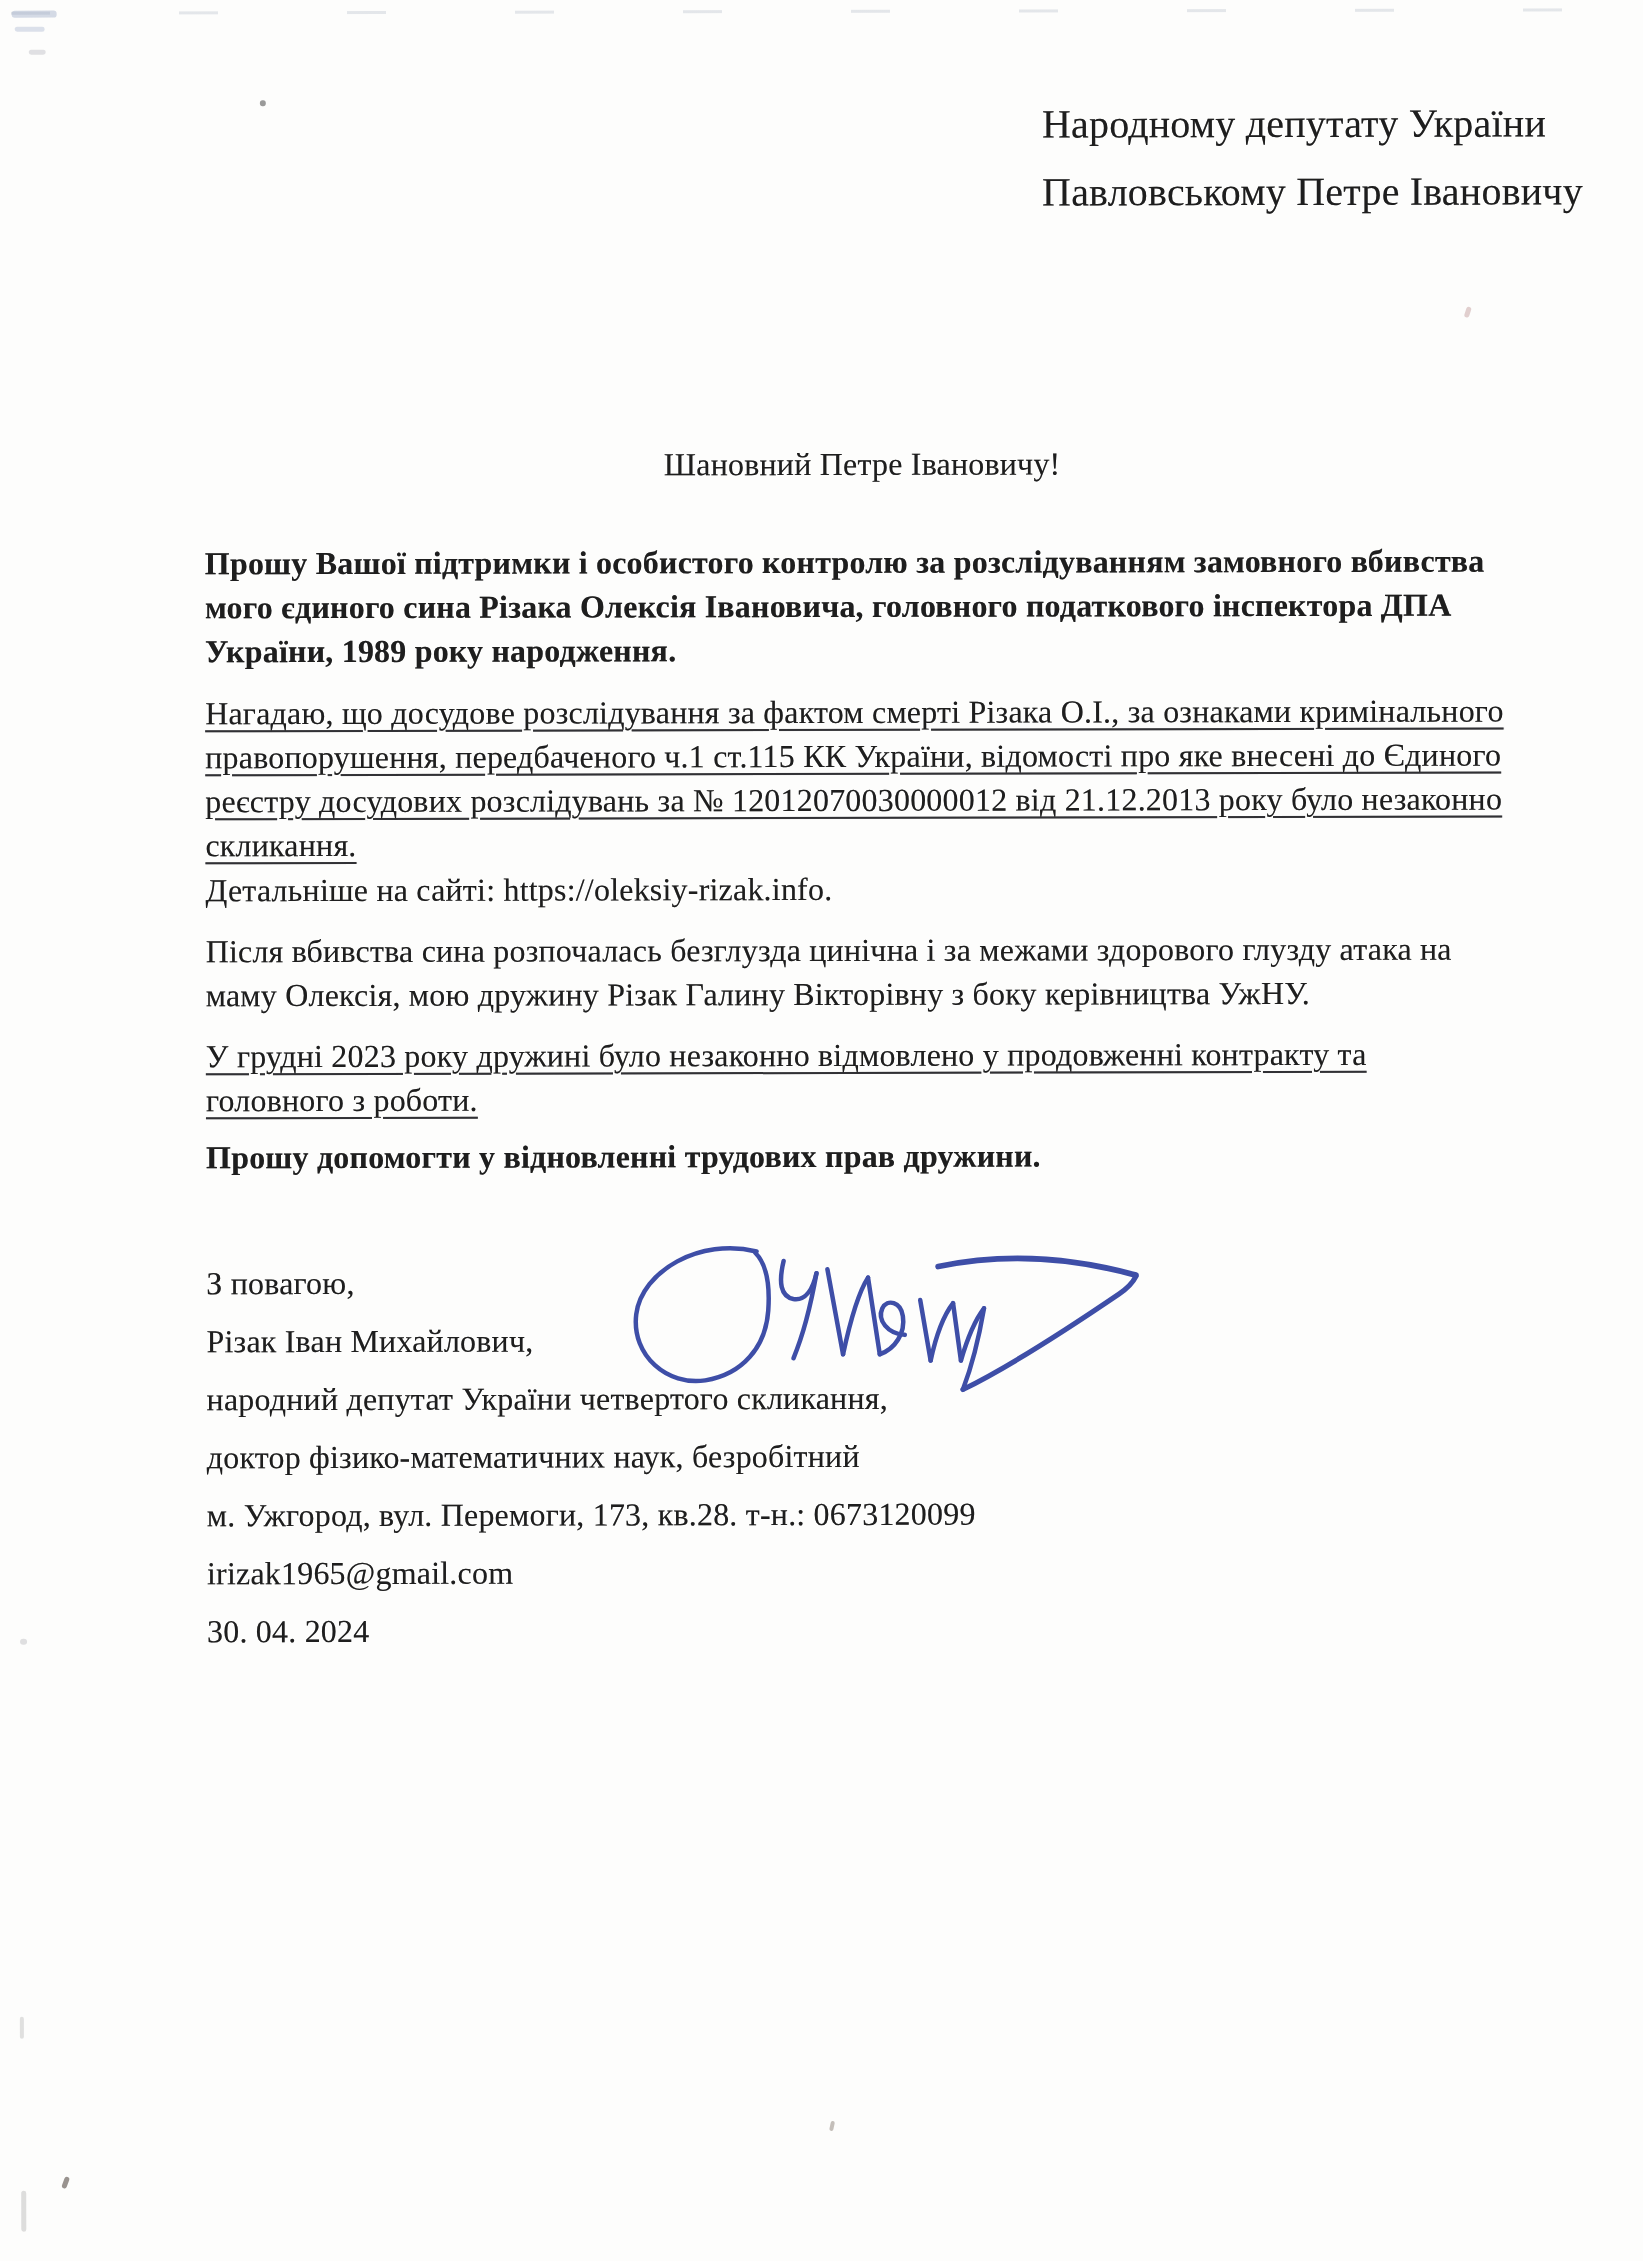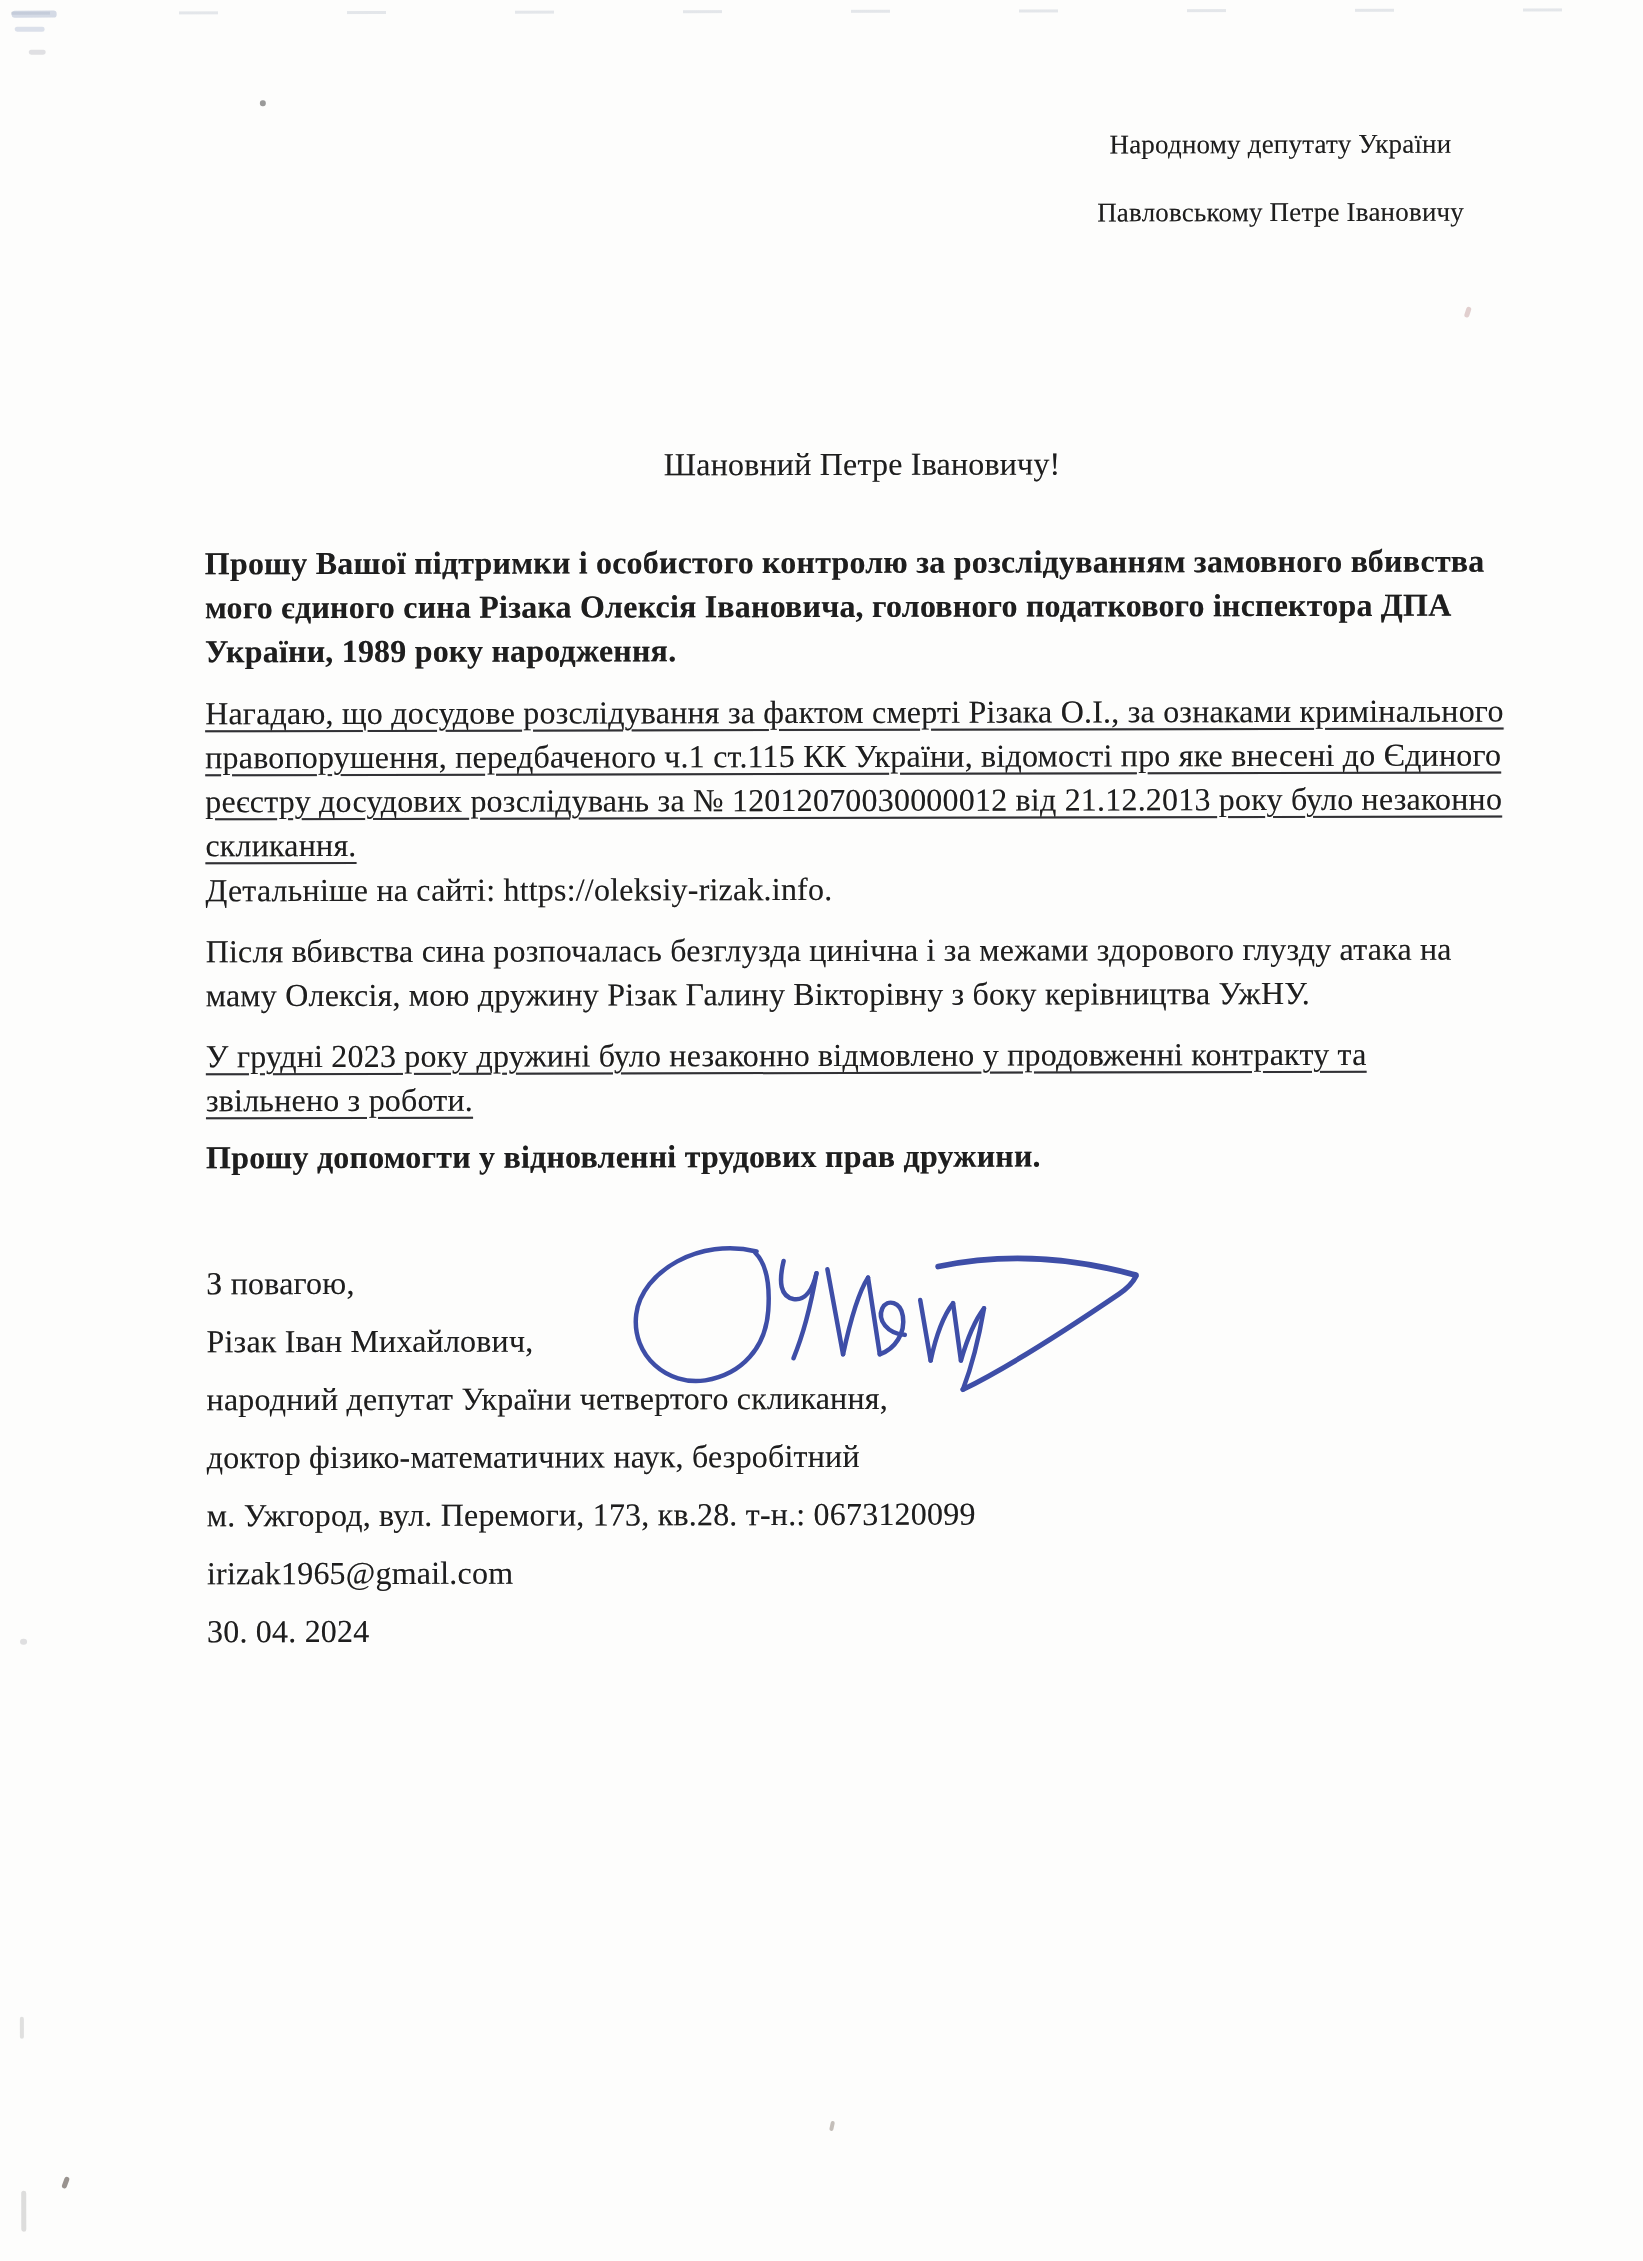--- a/index.html
+++ b/index.html
@@ -25,25 +25,25 @@
   .txt {
     text-shadow: 0 0 0.6px rgba(30,30,30,0.45);
     letter-spacing: 0.2px;
   }
   .line {
     white-space: nowrap;
   }
   
   .recipient {
     position: absolute;
-    top: 111px;
+    top: 91px;
     left: 1044px;
     width: 477px;
     text-align: center;
-    font-size: 27px;
+    font-size: 40px;
     line-height: 68px;
   }
   
   .salutation {
     position: absolute;
     top: 442px;
     left: 206px;
     width: 1315px;
     text-align: center;
     font-size: 32px;
@@ -133,21 +133,21 @@
       <div class="line">Детальніше на сайті: https://oleksiy-rizak.info.</div>
     </div>
 
     <div class="para txt p4">
       <div class="line">Після вбивства сина розпочалась безглузда цинічна і за межами здорового глузду атака на</div>
       <div class="line">маму Олексія, мою дружину Різак Галину Вікторівну з боку керівництва УжНУ.</div>
     </div>
 
     <div class="para ul txt p5">
       <div class="line"><span>У грудні 2023 року дружині було незаконно відмовлено у продовженні контракту та</span></div>
-      <div class="line"><span>звільнено з роботи.</span></div>
+      <div class="line"><span>головного з роботи.</span></div>
     </div>
 
     <div class="para bold txt p6">
       <div class="line">Прошу допомогти у відновленні трудових прав дружини.</div>
     </div>
 
     <div class="closing txt">
       <div class="line">З повагою,</div>
       <div class="line">Різак Іван Михайлович,</div>
       <div class="line">народний депутат України четвертого скликання,</div>

